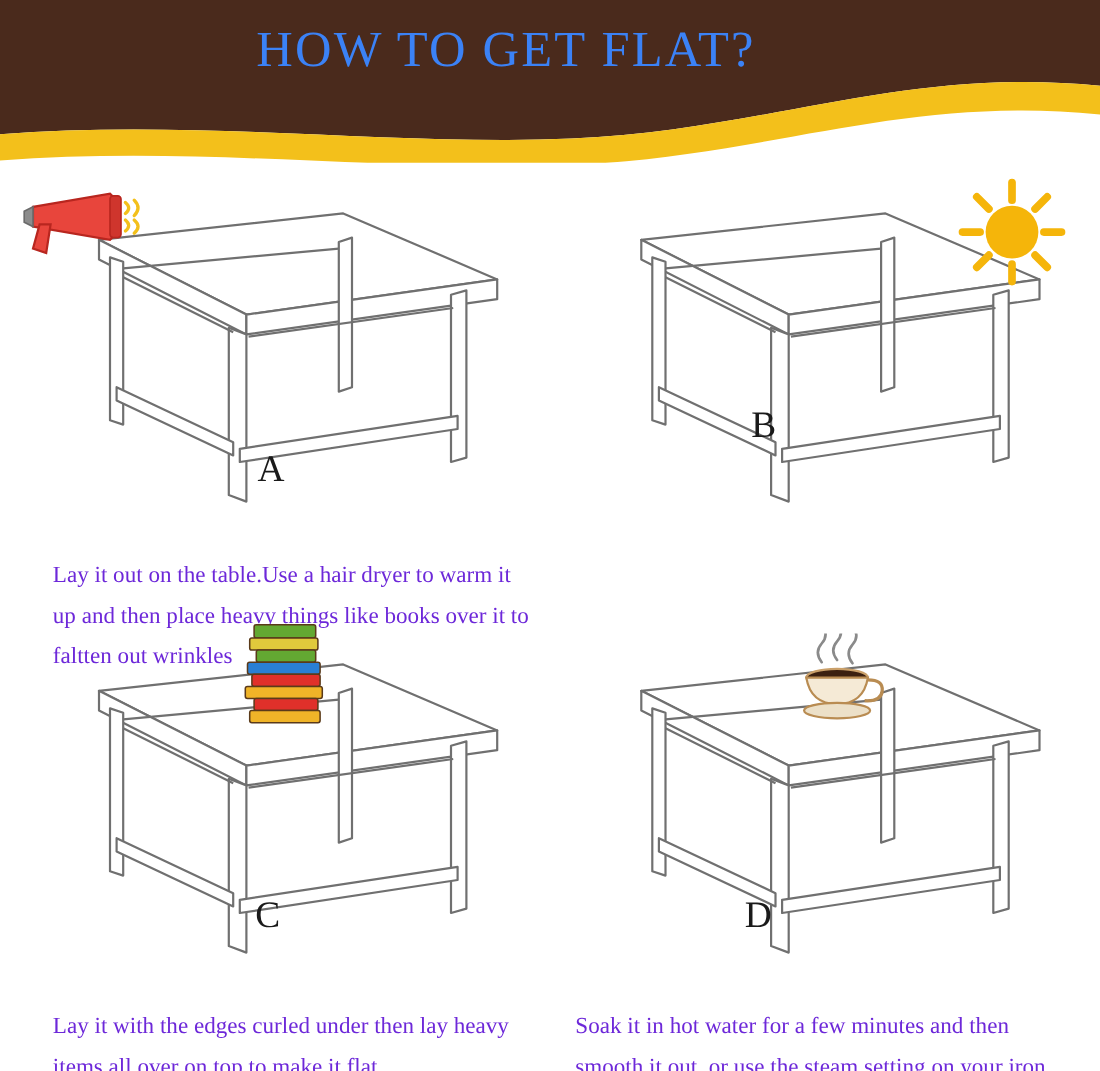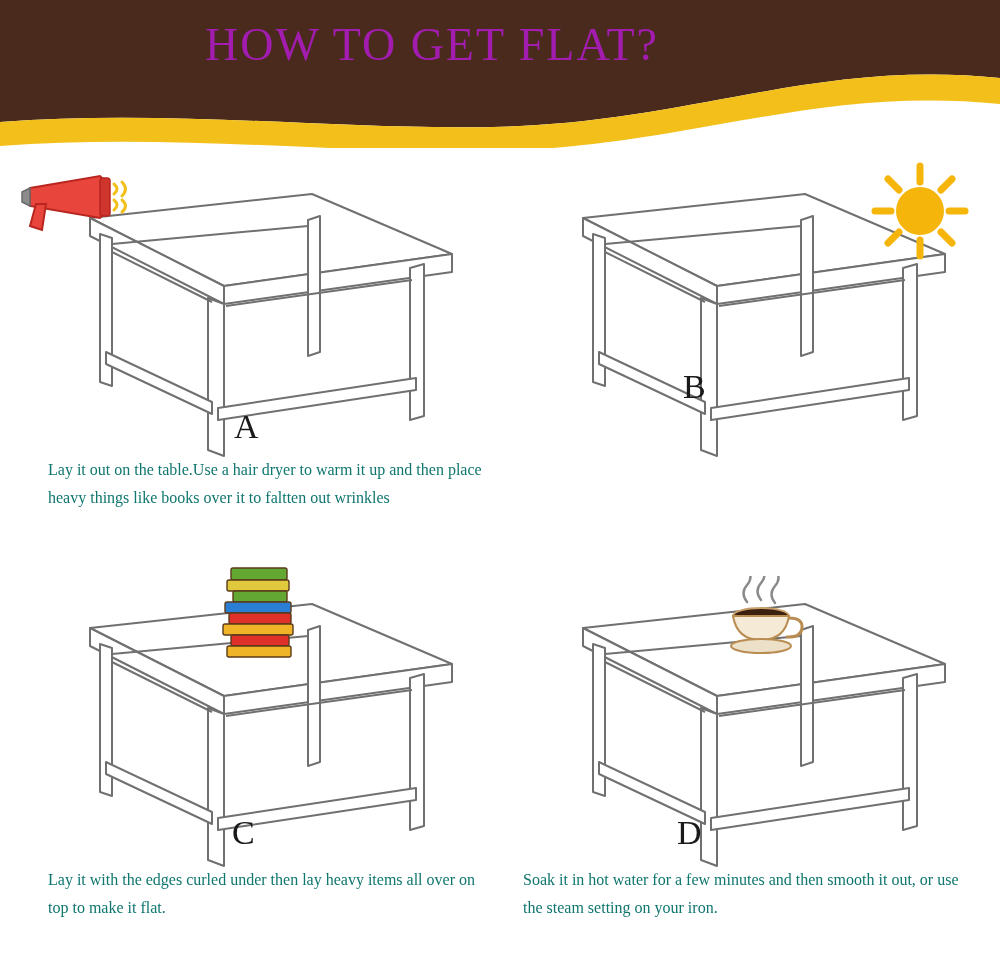--- a/index.html
+++ b/index.html
@@ -27,27 +27,28 @@
     inset: 0;
     width: 1000px;
     height: 148px;
   }
   .header-title {
     position: absolute;
     top: 18px;
     left: 0;
     width: 864px;
     text-align: center;
-    color: #a21caf;
+    color: #3b82f6;
     font-family: "Liberation Serif", serif;
     font-size: 46px;
     letter-spacing: 2px;
     font-weight: normal;
     z-index: 3;
     white-space: nowrap;
+    padding-left: 28px;
   }
 
   
   .grid {
     position: relative;
     width: 1000px;
     height: 826px;
   }
   .panel {
     position: absolute;
@@ -75,23 +76,24 @@
   .panel.p-a .letter { left: 222px; top: 252px; }
   .panel.p-b .letter { left: 178px; top: 212px; }
   .panel.p-c .letter { left: 220px; top: 248px; }
   .panel.p-d .letter { left: 172px; top: 248px; }
 
   .caption {
     position: absolute;
     left: 36px;
     width: 440px;
     font-family: "Liberation Serif", serif;
-    font-size: 16px;
+    font-size: 21px;
     line-height: 1.75;
-    color: #0f766e;
+    color: #6d28d9;
+    margin-top: 48px;
   }
   .panel.p-a .caption { top: 300px; }
   .panel.p-b .caption { top: 300px; left: 18px; }
   .panel.p-c .caption { top: 300px; }
   .panel.p-d .caption { top: 300px; left: 18px; }
 
   .deco {
     position: absolute;
   }
 </style>

